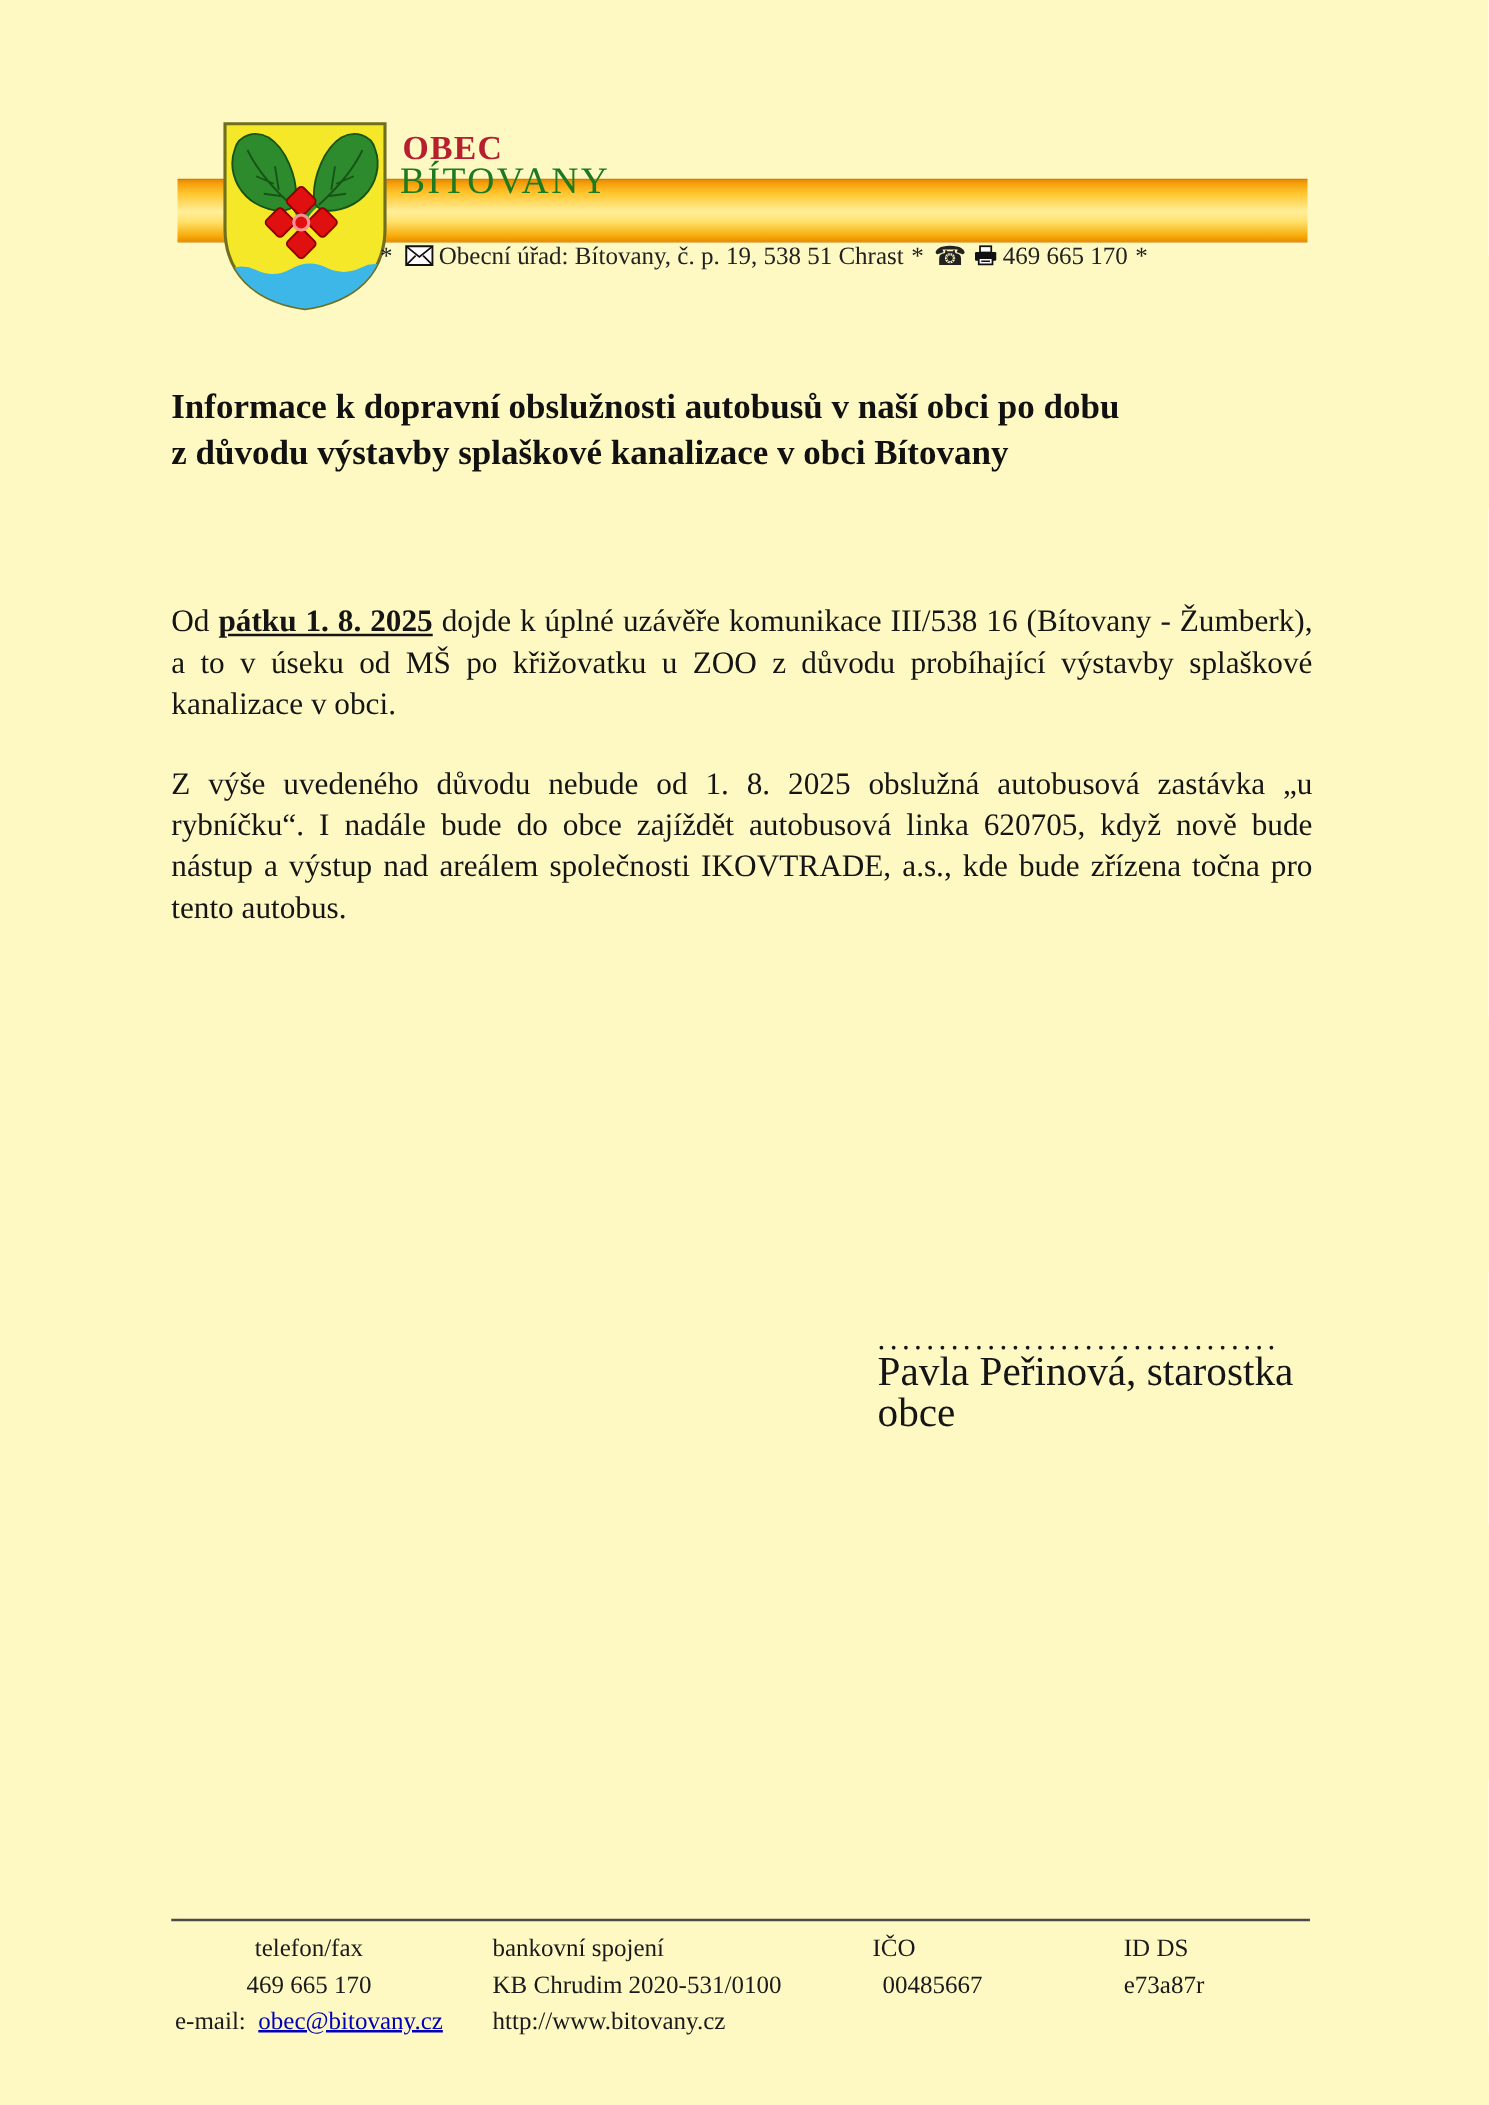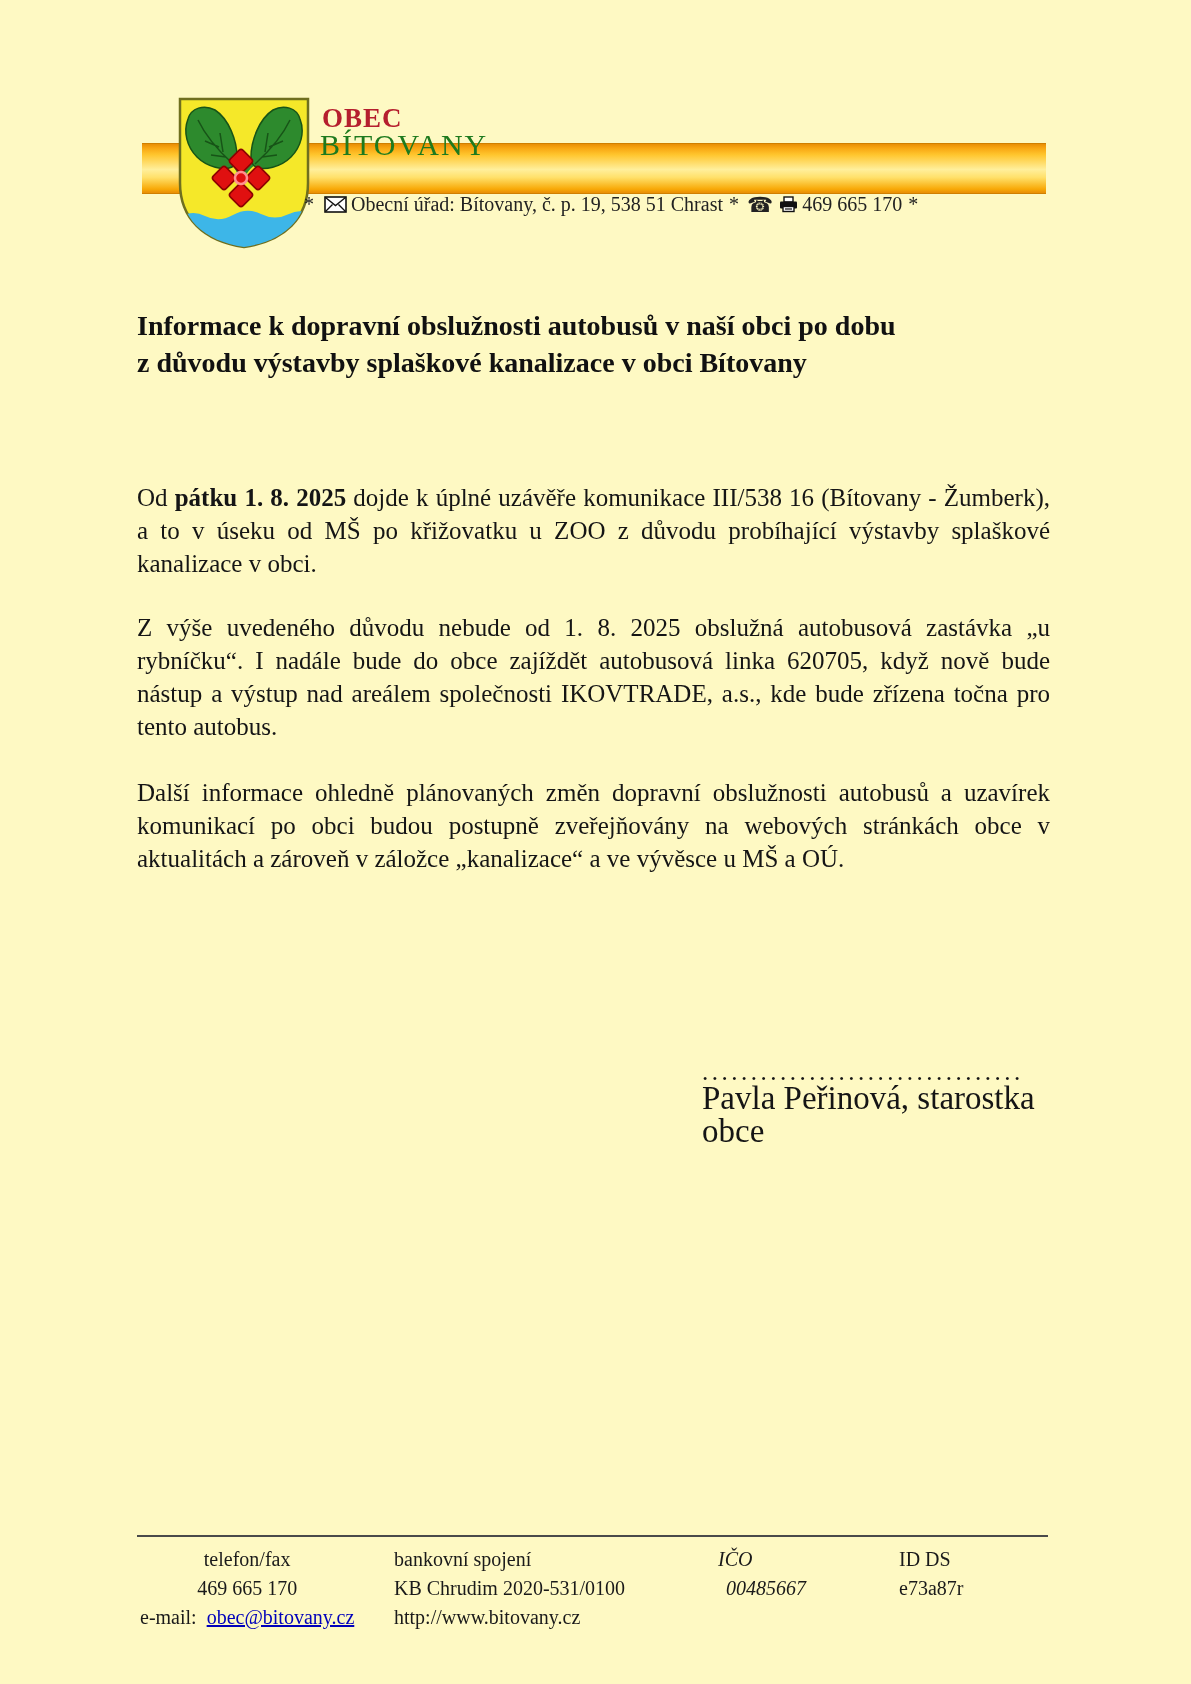--- a/index.html
+++ b/index.html
@@ -38,29 +38,29 @@
     position:absolute;left:137px;top:307px;width:913px;
     text-align:left;font-weight:bold;font-size:28px;line-height:37px;color:#111;
   }
   
   .para{
     position:absolute;left:137px;width:913px;
     font-size:25px;line-height:33px;text-align:justify;color:#151515;
   }
   .p1{top:481px;} .p2{top:611px;} .p3{top:776px;}
   .p4{top:933px;text-align:left;}
-  .emph{font-weight:bold;}
+  .emph{font-weight:bold;text-decoration:underline;}
   
   .signature{position:absolute;left:702px;top:1062px;width:360px;}
   .sig-dots{font-size:25px;letter-spacing:3.5px;line-height:20px;color:#151515;white-space:nowrap;}
   .sig-name{font-size:33px;line-height:33px;color:#151515;}
   
   .footer-rule{position:absolute;left:137px;top:1535px;width:911px;height:2px;background:#4a4a4a;}
   .fcol{position:absolute;top:1545px;font-size:20px;line-height:29px;color:#1a1a1a;white-space:nowrap;}
-  .fcol-1{left:140px;text-align:center;} .fcol-2{left:394px;} .fcol-3{left:718px;font-style:italic;} .fcol-4{left:899px;}
+  .fcol-1{left:140px;text-align:center;} .fcol-2{left:394px;} .fcol-3{left:698px;} .fcol-4{left:899px;}
   .fcol .indent{padding-left:8px;}
   .email-link{color:#0000bb;text-decoration:underline;margin-left:10px;cursor:pointer;}
 </style>
 </head>
 <body>
 
 <div class="page">
 
   <div class="banner"></div>
 
@@ -120,21 +120,20 @@
 
   <div class="doc-title">
     <div>Informace k dopravní obslužnosti autobusů v naší obci po dobu</div>
     <div>z důvodu výstavby splaškové kanalizace v obci Bítovany</div>
   </div>
 
   <div class="para p1"><span>Od </span><span class="emph">pátku 1. 8. 2025</span><span> dojde k úplné uzávěře komunikace III/538 16 (Bítovany - Žumberk), a to v úseku od MŠ po křižovatku u ZOO z důvodu probíhající výstavby splaškové kanalizace v obci.</span></div>
 
   <div class="para p2">Z výše uvedeného důvodu nebude od 1. 8. 2025 obslužná autobusová zastávka „u rybníčku“. I nadále bude do obce zajíždět autobusová linka 620705, když nově bude nástup a výstup nad areálem společnosti IKOVTRADE, a.s., kde bude zřízena točna pro tento autobus.</div>
 
-  <div class="para p3">Další informace ohledně plánovaných změn dopravní obslužnosti autobusů a uzavírek komunikací po obci budou postupně zveřejňovány na webových stránkách obce v aktualitách a zároveň v záložce „kanalizace“ a ve vývěsce u MŠ a OÚ.</div>
 
 
   <div class="signature">
     <div class="sig-dots">.................................</div>
     <div class="sig-name">Pavla Peřinová, starostka obce</div>
   </div>
 
   <div class="footer-rule"></div>
 
   <div class="fcol fcol-1">

